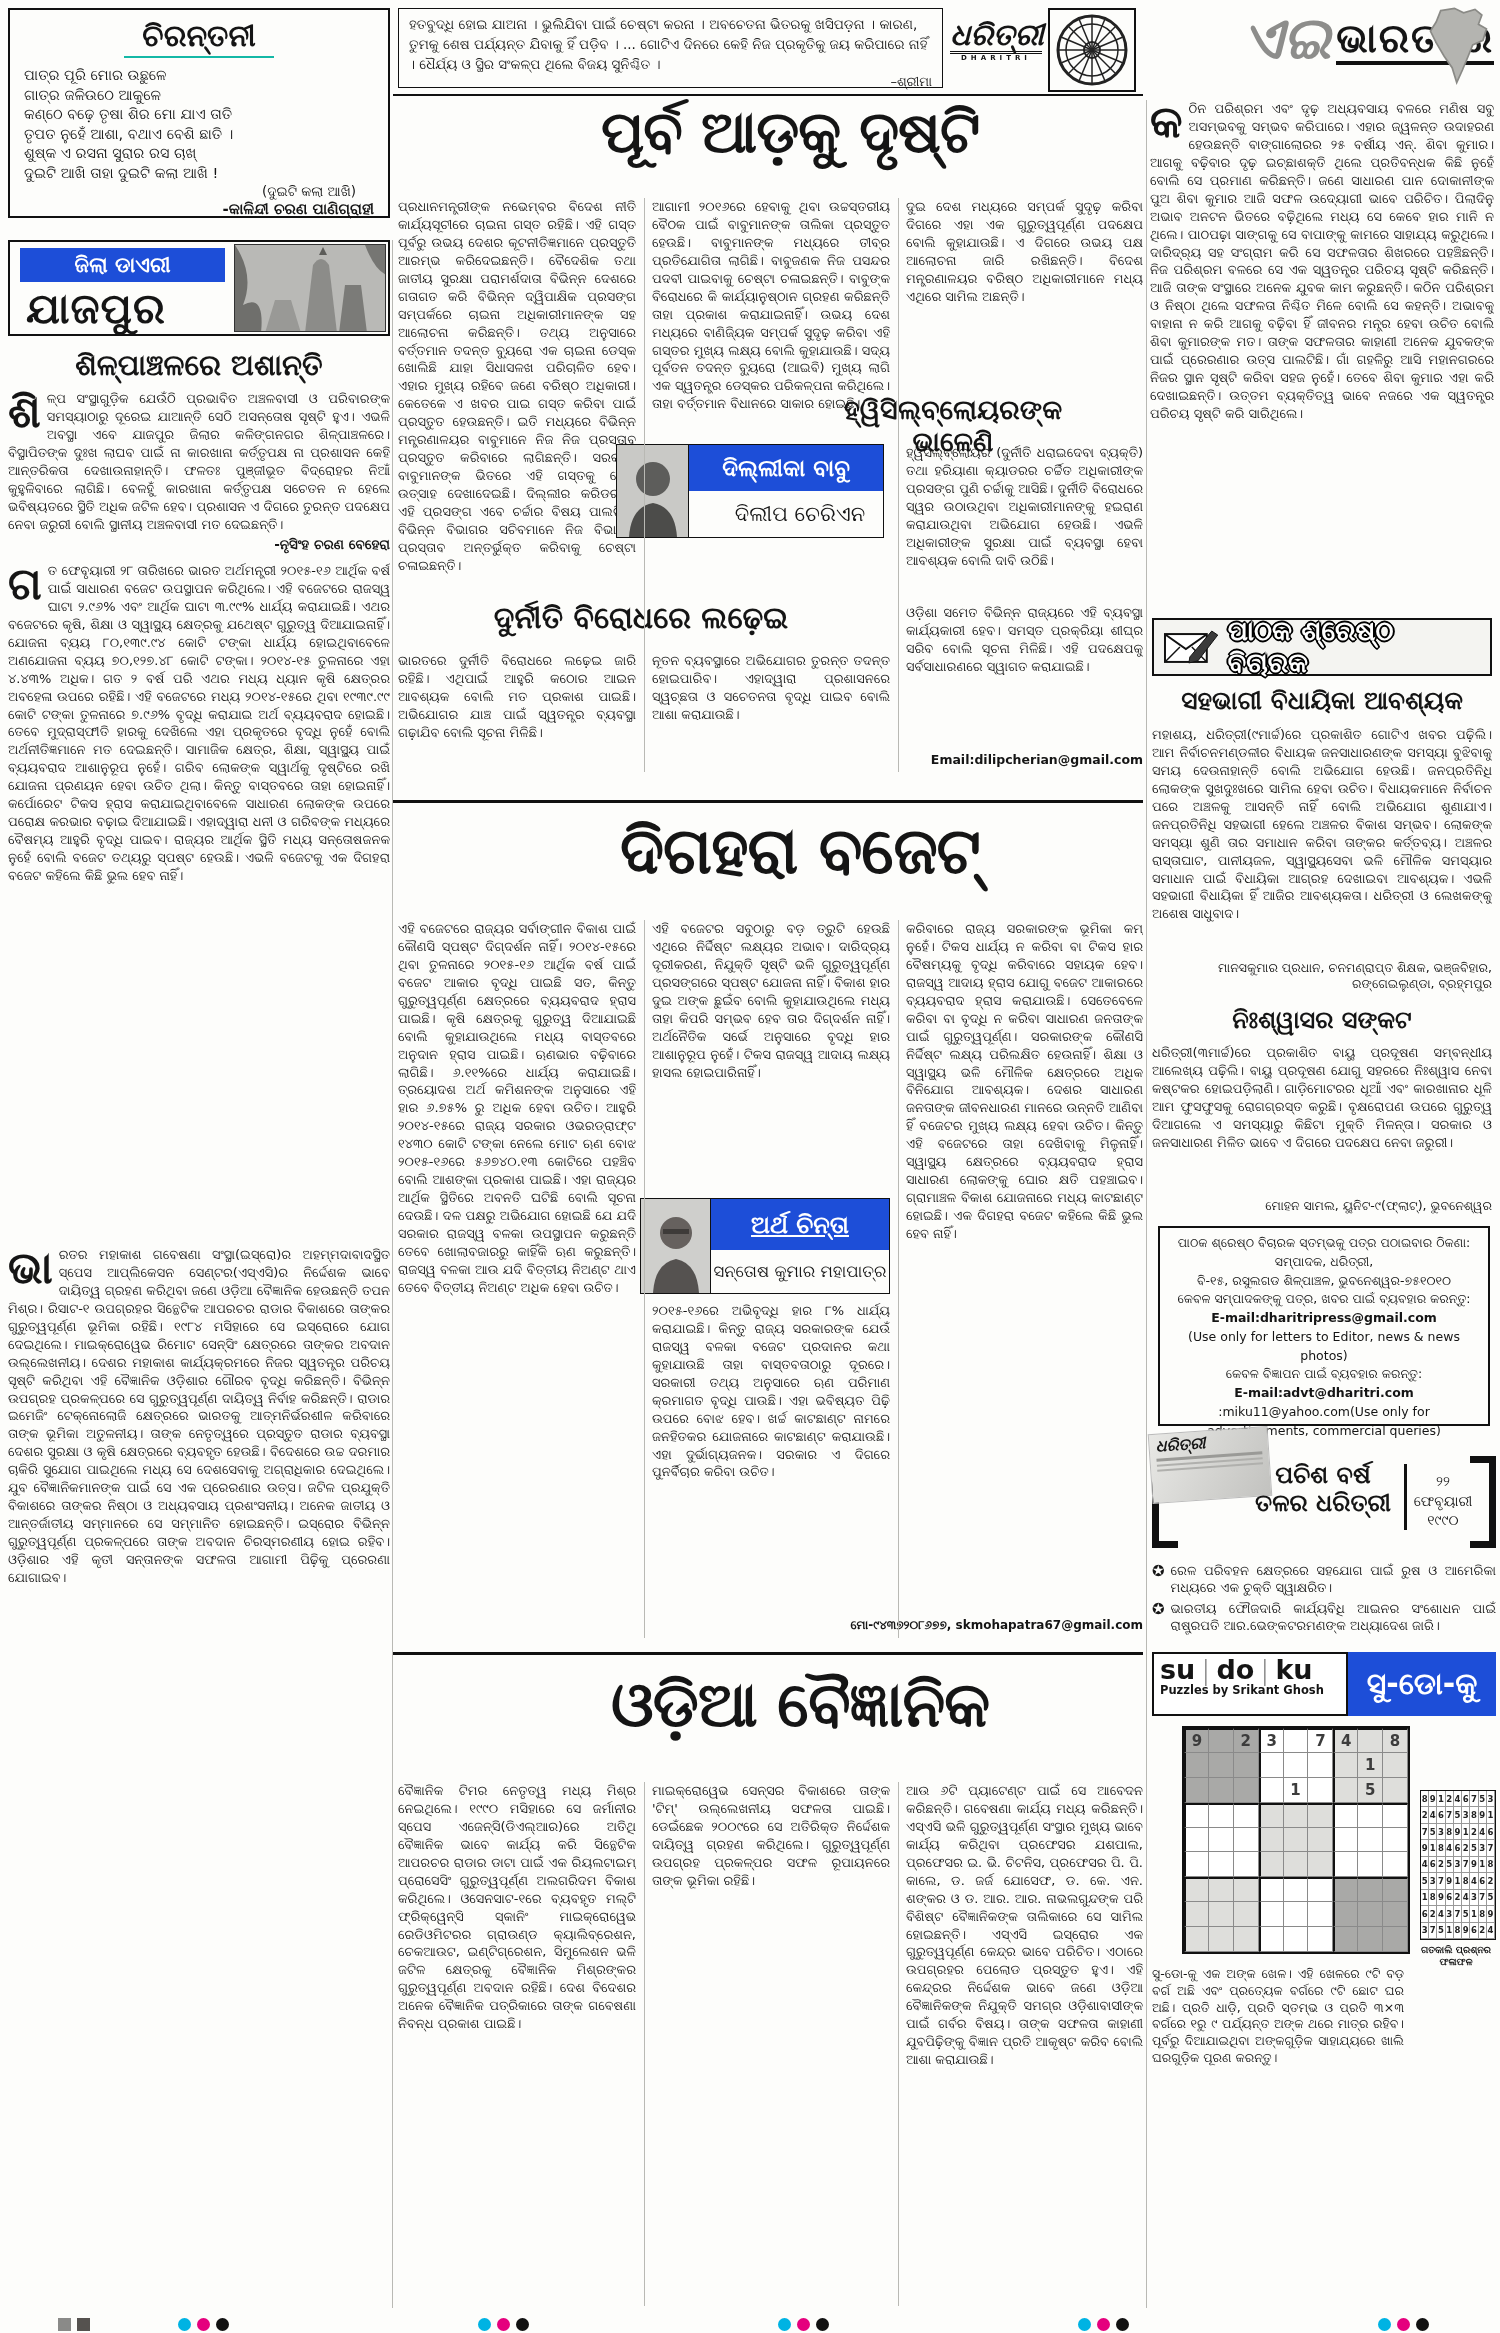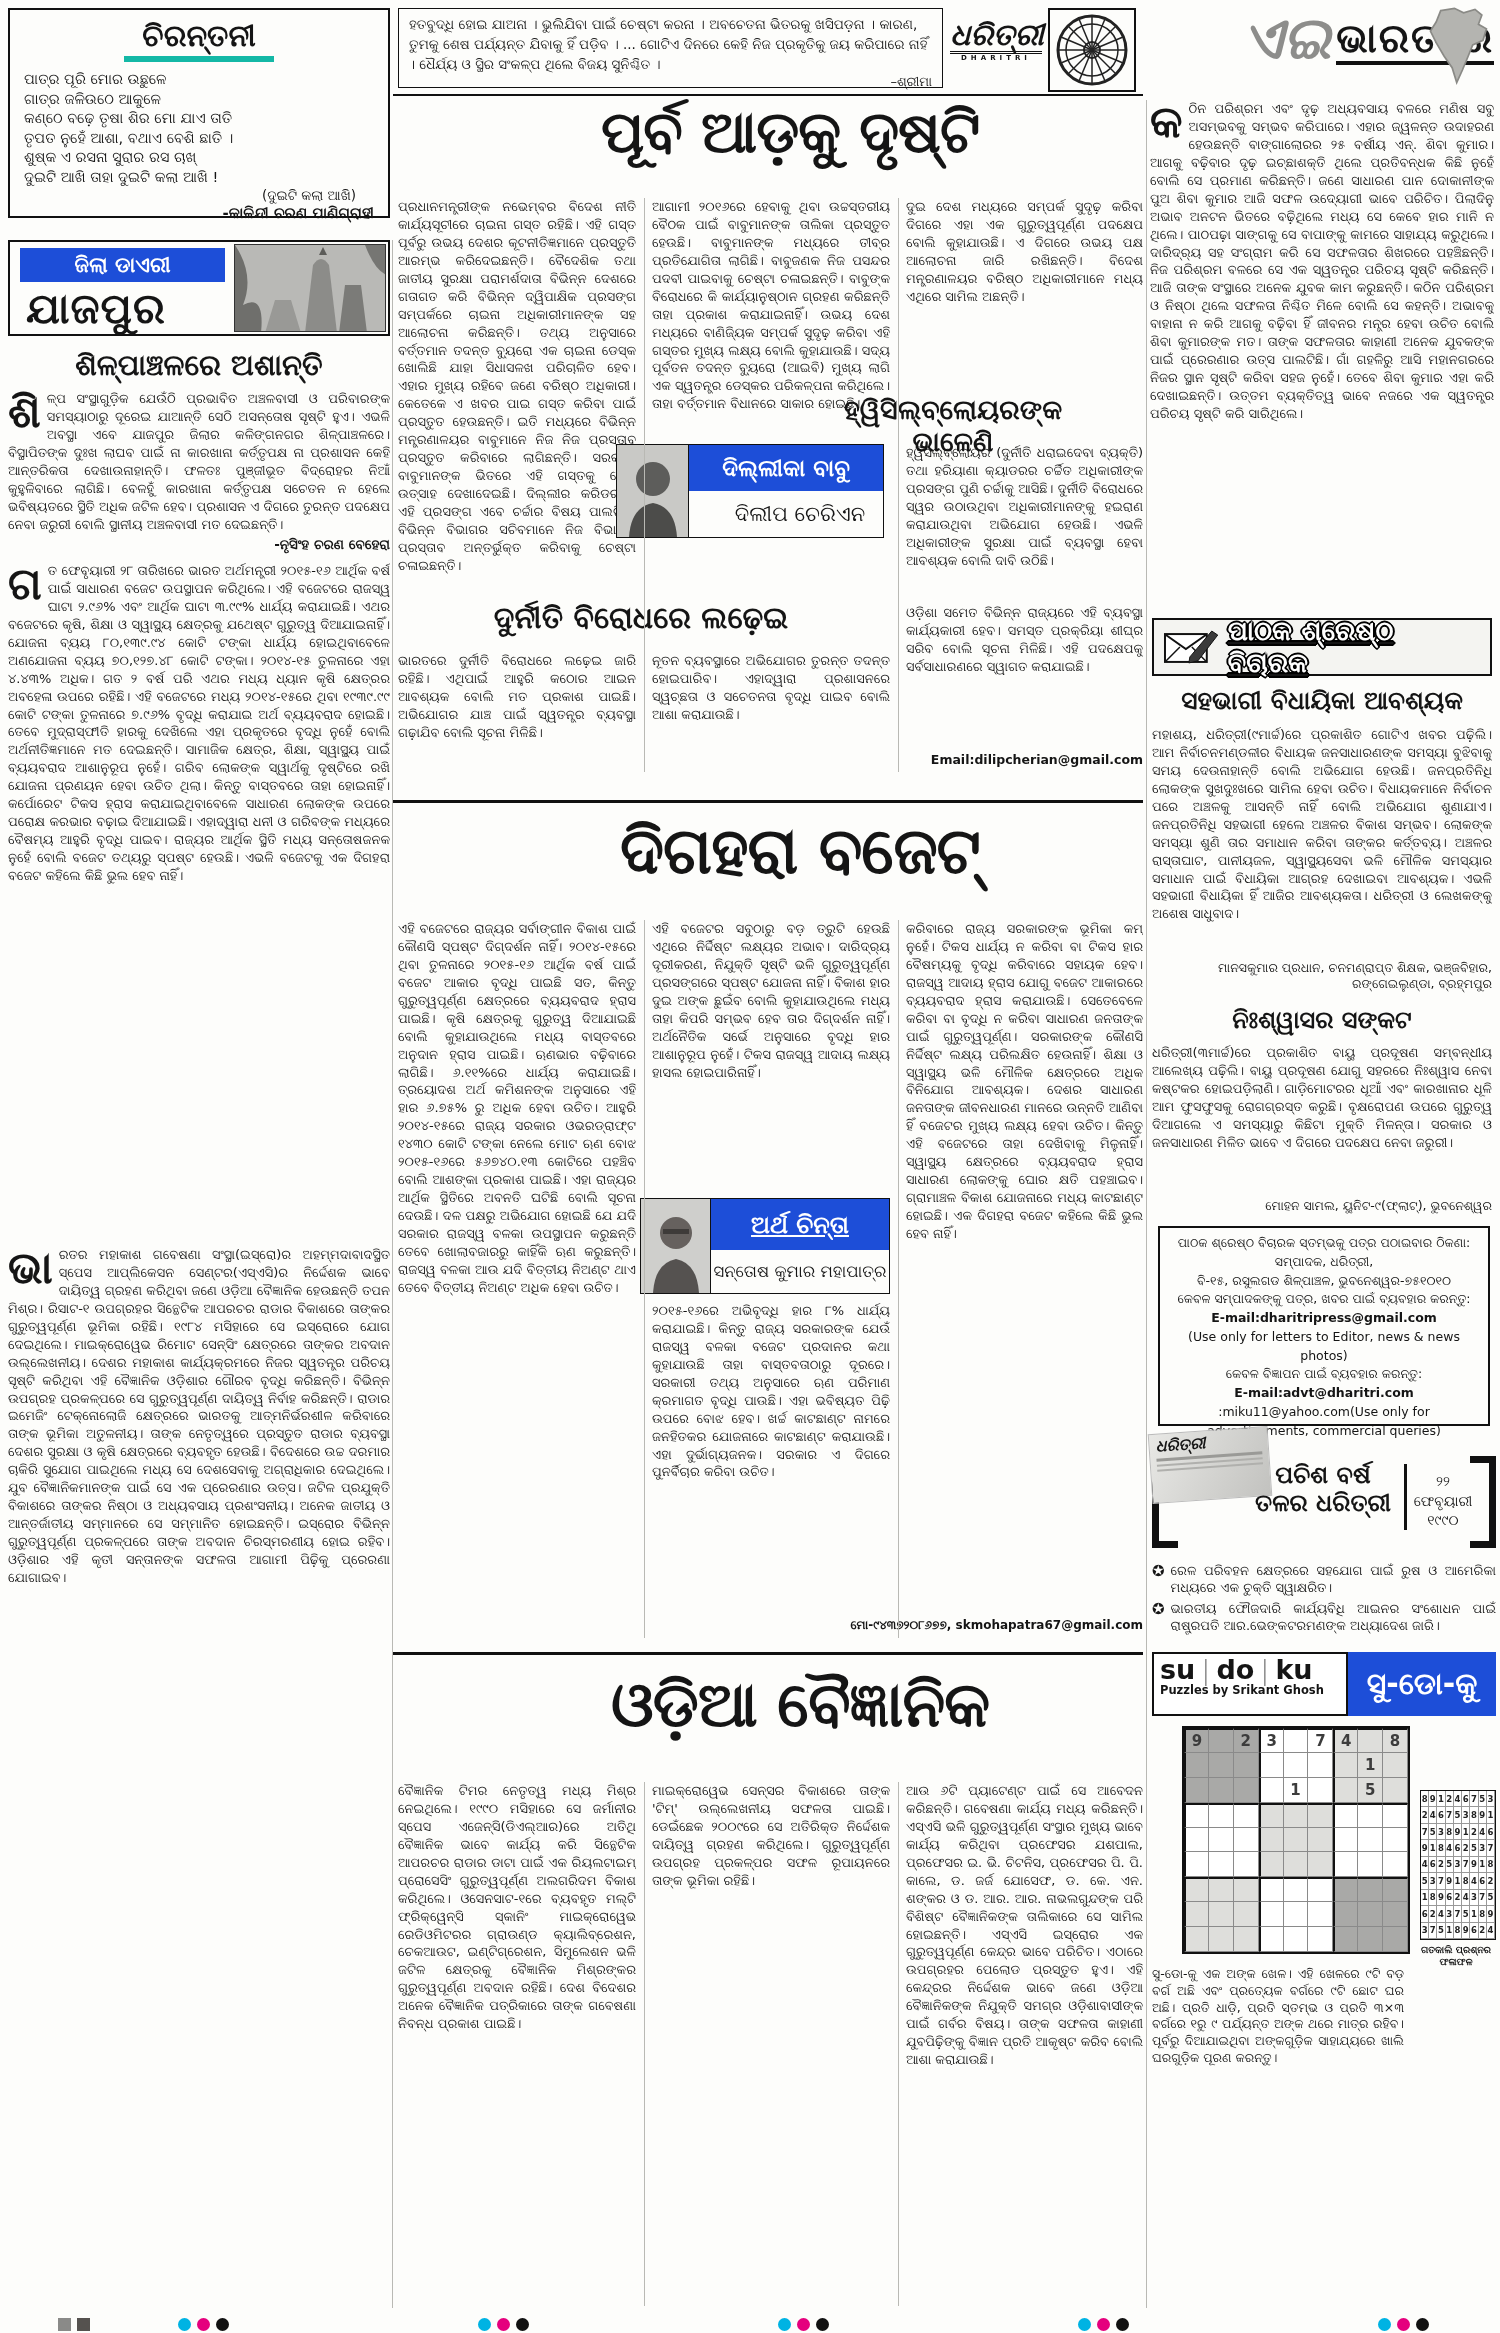--- a/index.html
+++ b/index.html
@@ -37,21 +37,21 @@
   .brkt{box-sizing:border-box;}
   .mark{display:inline-block;width:13px;height:13px;border-radius:50%;margin-right:6px;}
   .sqmark{display:inline-block;width:13px;height:13px;margin-right:6px;}
 </style>
 </head>
 <body>
 
 <div class="page">
 
   <div class="abs bx" style="left:8px;top:8px;width:382px;height:210px;padding:8px 14px;">
-    <div class="ctr" style="font-size:30px;font-weight:bold;border-bottom:6px solid #14b8a6;display:block;width:150px;margin:0 auto 8px;padding-bottom:2px;">ଚିରନ୍ତନୀ</div>
+    <div class="ctr" style="font-size:30px;font-weight:bold;border-bottom:2px solid #14b8a6;display:block;width:150px;margin:0 auto 8px;padding-bottom:2px;">ଚିରନ୍ତନୀ</div>
     <div style="font-size:14.5px;line-height:1.35;">
       <div>ପାତ୍ର ପୂରି ମୋର ଉଛୁଳେ</div>
       <div>ଗାତ୍ର ଜଳିଉଠେ ଆକୁଳେ</div>
       <div>କଣ୍ଠେ ବଢ଼େ ତୃଷା ଶିର ମୋ ଯାଏ ତାତି</div>
       <div>ତୃପତ ନୁହେଁ ଆଶା, ବଥାଏ ବେଶି ଛାତି ।</div>
       <div>ଶୁଷ୍କ ଏ ରସନା ସୁରାର ରସ ଚାଖ୍</div>
       <div>ଦୁଇଟି ଆଖି ତାହା ଦୁଇଟି କଲା ଆଖି !</div>
     </div>
     <div class="rt" style="font-size:13.5px;padding-right:18px;">(ଦୁଇଟି କଲା ଆଖି)</div>
     <div class="rt bold" style="font-size:15px;">-କାଳିନ୍ଦୀ ଚରଣ ପାଣିଗ୍ରାହୀ</div>
@@ -92,21 +92,21 @@
       <path d="M14,4 L26,2 L34,6 L44,3 L50,8 L47,16 L54,20 L51,30 L42,34 L38,44 L33,56 L28,67 L24,54 L17,44 L10,32 L5,22 L10,14 Z" fill="#b4b4b0" stroke="#8a8a86" stroke-width="1.5"></path>
     </svg>
   </div>
 
   <div class="abs hrule" style="left:393px;top:94px;width:750px;height:2px;"></div>
 
   <div class="abs body-txt just" style="left:1150px;top:100px;width:344px;height:512px;">
     <span class="dc">କ</span><span>ଠିନ ପରିଶ୍ରମ ଏବଂ ଦୃଢ଼ ଅଧ୍ୟବସାୟ ବଳରେ ମଣିଷ ସବୁ ଅସମ୍ଭବକୁ ସମ୍ଭବ କରିପାରେ। ଏହାର ଜ୍ୱଳନ୍ତ ଉଦାହରଣ ହେଉଛନ୍ତି ବାଙ୍ଗାଲୋରର ୨୫ ବର୍ଷୀୟ ଏନ୍. ଶିବା କୁମାର। ଆଗକୁ ବଢ଼ିବାର ଦୃଢ଼ ଇଚ୍ଛାଶକ୍ତି ଥିଲେ ପ୍ରତିବନ୍ଧକ କିଛି ନୁହେଁ ବୋଲି ସେ ପ୍ରମାଣ କରିଛନ୍ତି। ଜଣେ ସାଧାରଣ ପାନ ଦୋକାନୀଙ୍କ ପୁଅ ଶିବା କୁମାର ଆଜି ସଫଳ ଉଦ୍ୟୋଗୀ ଭାବେ ପରିଚିତ। ପିଲାଦିନୁ ଅଭାବ ଅନଟନ ଭିତରେ ବଢ଼ିଥିଲେ ମଧ୍ୟ ସେ କେବେ ହାର ମାନି ନ ଥିଲେ। ପାଠପଢ଼ା ସାଙ୍ଗକୁ ସେ ବାପାଙ୍କୁ କାମରେ ସାହାଯ୍ୟ କରୁଥିଲେ। ଦାରିଦ୍ର୍ୟ ସହ ସଂଗ୍ରାମ କରି ସେ ସଫଳତାର ଶିଖରରେ ପହଞ୍ଚିଛନ୍ତି। ନିଜ ପରିଶ୍ରମ ବଳରେ ସେ ଏକ ସ୍ୱତନ୍ତ୍ର ପରିଚୟ ସୃଷ୍ଟି କରିଛନ୍ତି। ଆଜି ତାଙ୍କ ସଂସ୍ଥାରେ ଅନେକ ଯୁବକ କାମ କରୁଛନ୍ତି। କଠିନ ପରିଶ୍ରମ ଓ ନିଷ୍ଠା ଥିଲେ ସଫଳତା ନିଶ୍ଚିତ ମିଳେ ବୋଲି ସେ କହନ୍ତି। ଅଭାବକୁ ବାହାନା ନ କରି ଆଗକୁ ବଢ଼ିବା ହିଁ ଜୀବନର ମନ୍ତ୍ର ହେବା ଉଚିତ ବୋଲି ଶିବା କୁମାରଙ୍କ ମତ। ତାଙ୍କ ସଫଳତାର କାହାଣୀ ଅନେକ ଯୁବକଙ୍କ ପାଇଁ ପ୍ରେରଣାର ଉତ୍ସ ପାଲଟିଛି। ଗାଁ ଗହଳିରୁ ଆସି ମହାନଗରରେ ନିଜର ସ୍ଥାନ ସୃଷ୍ଟି କରିବା ସହଜ ନୁହେଁ। ତେବେ ଶିବା କୁମାର ଏହା କରି ଦେଖାଇଛନ୍ତି। ଉତ୍ତମ ବ୍ୟକ୍ତିତ୍ୱ ଭାବେ ନଜରେ ଏକ ସ୍ୱତନ୍ତ୍ର ପରିଚୟ ସୃଷ୍ଟି କରି ସାରିଥିଲେ।</span>
   </div>
 
-  <div class="abs" style="left:1152px;top:618px;width:340px;height:58px;border:2px solid #111;box-sizing:border-box;display:flex;align-items:center;gap:8px;padding:18px 8px;background:#f4f4f1;text-decoration:underline;">
+  <div class="abs" style="left:1152px;top:618px;width:340px;height:58px;border:2px solid #111;box-sizing:border-box;display:flex;align-items:center;gap:8px;padding:18px 8px;background:#f4f4f1;">
     <svg width="58" height="40" viewBox="0 0 58 40">
       <rect x="2" y="6" width="44" height="30" fill="#111"></rect>
       <rect x="4" y="8" width="40" height="26" fill="#fff"></rect>
       <path d="M4,8 L24,22 L44,8" fill="none" stroke="#111" stroke-width="2"></path>
       <path d="M4,34 L18,20 M44,34 L30,20" fill="none" stroke="#111" stroke-width="1.5"></path>
       <path d="M28,30 L50,4 L56,8 L36,34 L27,36 Z" fill="#3a3a3a" stroke="#111"></path>
     </svg>
     <span class="outline-txt" style="font-size:27px;">ପାଠକ ଶ୍ରେଷ୍ଠ ବିଚାରକ</span>
   </div>
 

